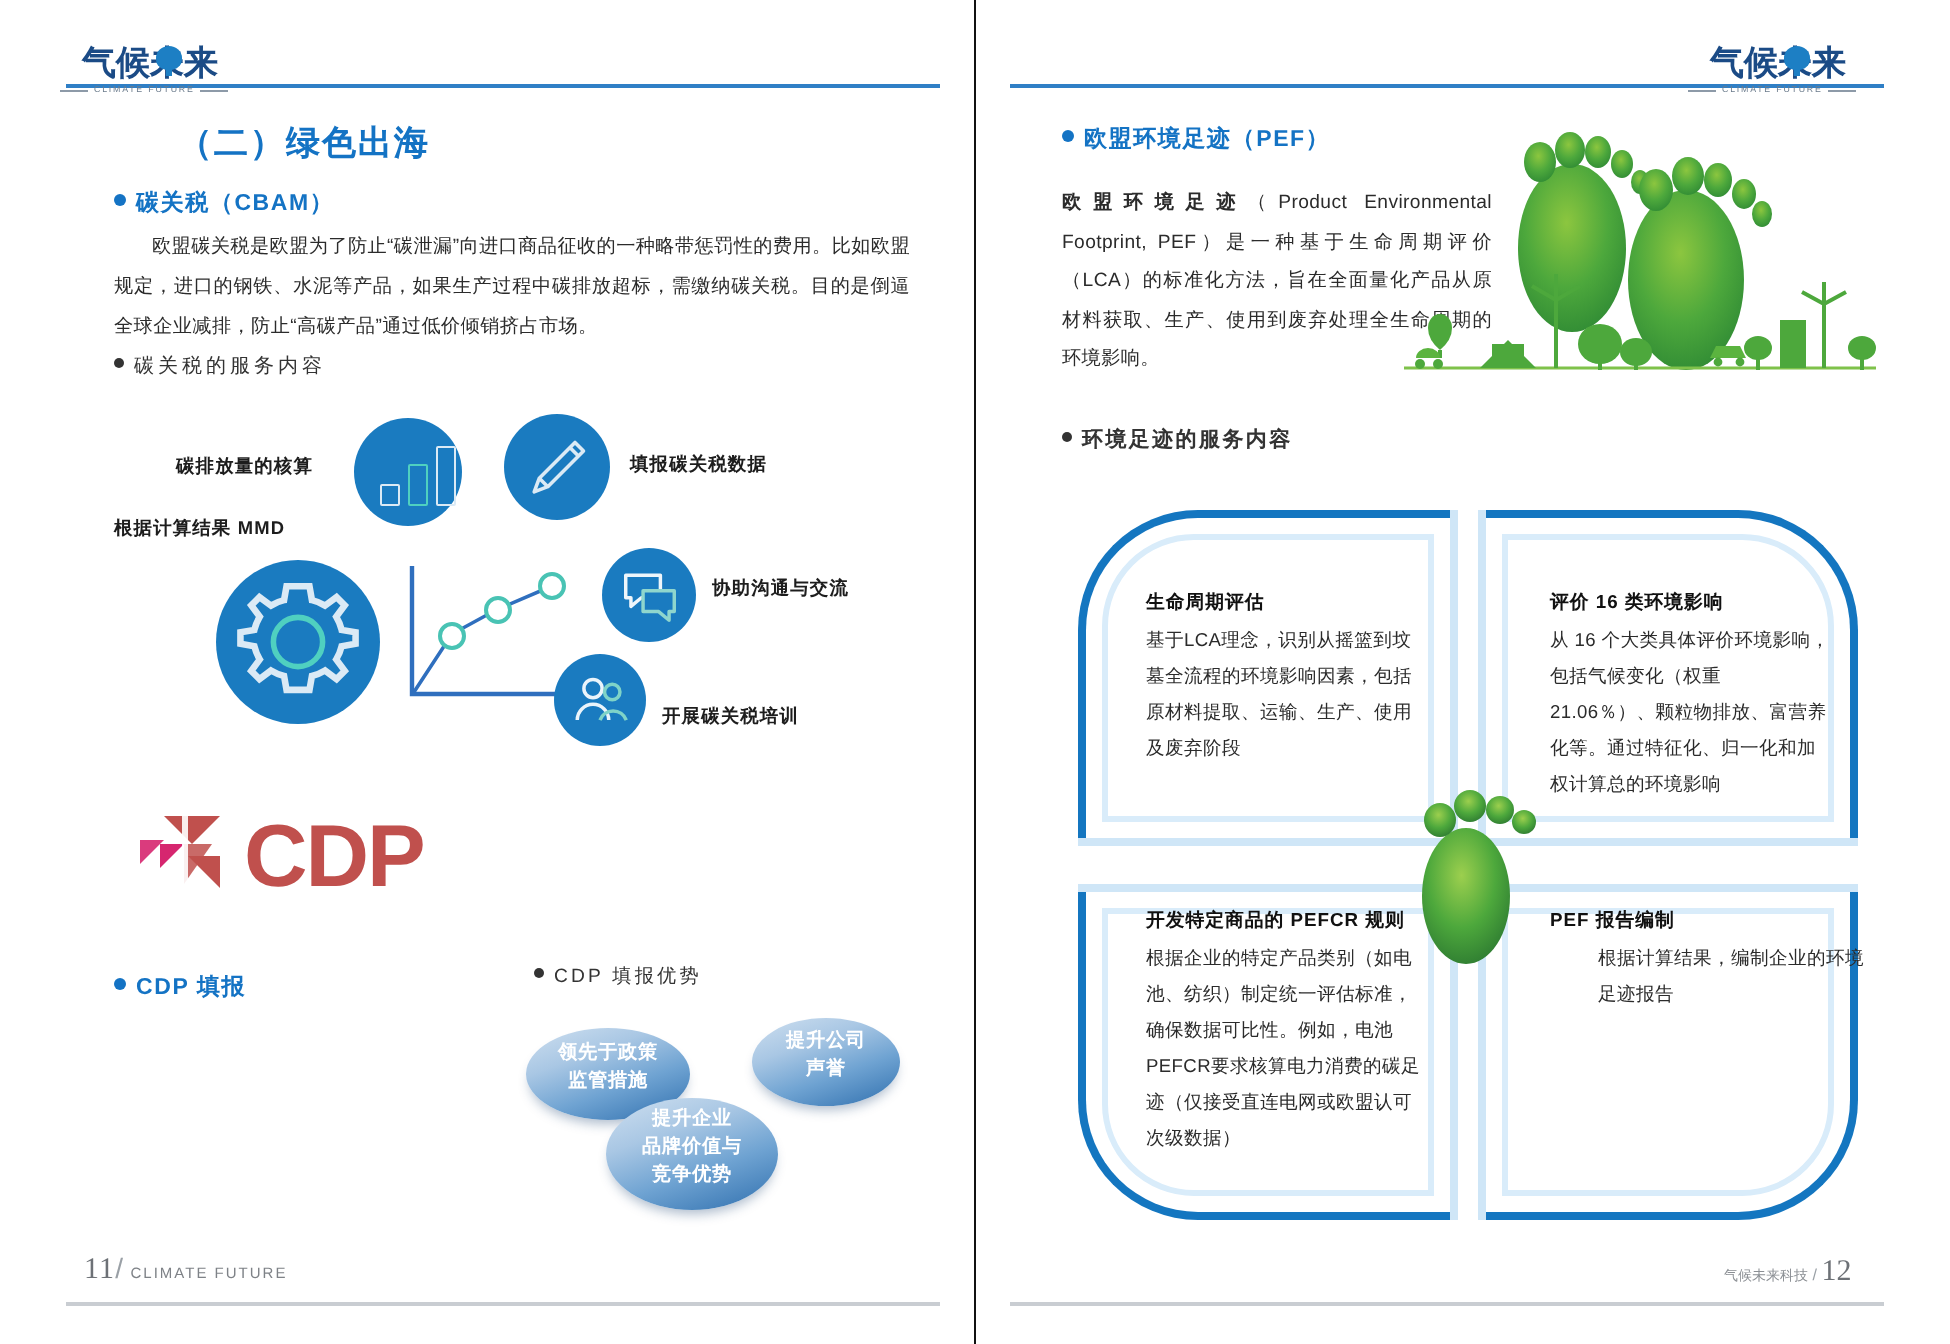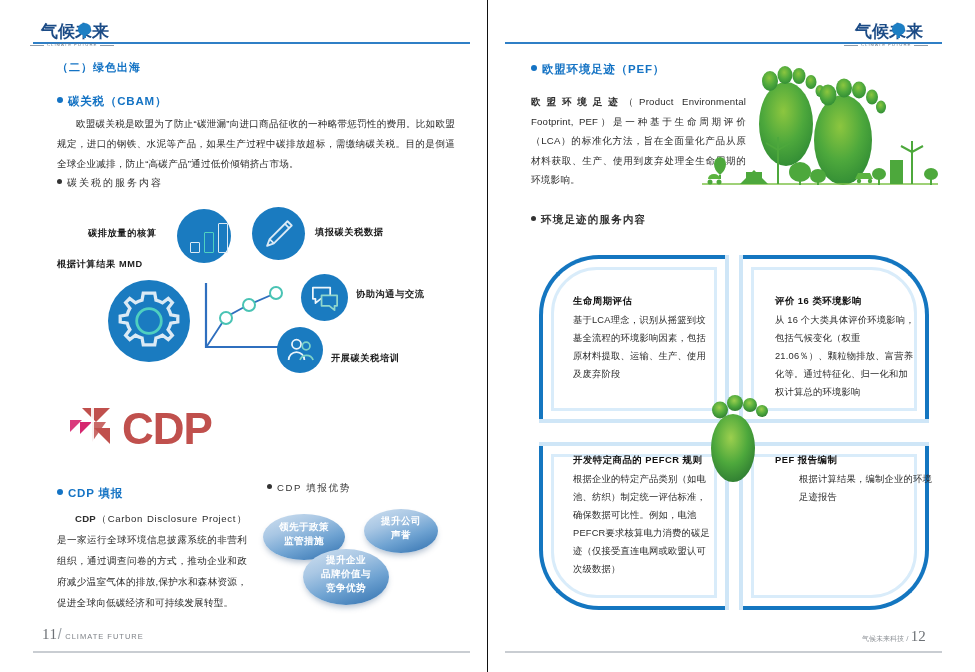--- a/index.html
+++ b/index.html
@@ -25,21 +25,21 @@
   .foot-rule{position:absolute;height:2px;background:#c9cdd2;}
   .foot-l{position:absolute;font-size:9px;color:#7e8287;letter-spacing:.6px;white-space:nowrap;}
   .foot-l .num{font-size:15px;color:#6d7176;font-family:"Liberation Serif",serif;}
   .foot-l .slash{font-size:14px;color:#9aa0a6;}
   .foot-l .cf{font-size:7.5px;letter-spacing:1px;}
   .foot-r{position:absolute;font-size:8px;color:#8b8f94;white-space:nowrap;}
   .foot-r .cn{font-size:7px;}
   .foot-r .num{font-size:15px;font-family:"Liberation Serif",serif;color:#6d7176;}
 
   
-  .h-sec{position:absolute;font-size:11px;font-weight:700;color:#1473c4;letter-spacing:1px;white-space:nowrap;}
+  .h-sec{position:absolute;font-size:17px;font-weight:700;color:#1473c4;letter-spacing:1px;white-space:nowrap;margin-left:32px;}
   .h-bullet{position:absolute;font-size:11.5px;font-weight:700;color:#1473c4;letter-spacing:.8px;white-space:nowrap;}
   .h-bullet .dot{display:inline-block;width:6px;height:6px;border-radius:50%;background:#1473c4;margin-right:5px;vertical-align:2px;}
   .body-p{position:absolute;font-size:9.6px;line-height:20px;color:#2b2b2b;text-align:justify;letter-spacing:.2px;}
   .body-p .ind{display:inline-block;width:19px;}
   .sub-bullet{position:absolute;font-size:10px;color:#333;letter-spacing:2px;white-space:nowrap;}
   .sub-bullet .dot{display:inline-block;width:5px;height:5px;border-radius:50%;background:#333;margin-right:5px;vertical-align:2px;}
 
   
   .circ{position:absolute;border-radius:50%;background:#1a7bc0;}
   .ic-label{position:absolute;font-size:9.2px;font-weight:700;color:#1d1d1d;letter-spacing:.6px;white-space:nowrap;}
@@ -187,34 +187,31 @@
     <polygon points="28,30 44,30 44,46" fill="#c0504d"></polygon>
     <polygon points="4,22 16,22 4,34" fill="#d6266f" opacity="0.9"></polygon>
     <rect x="25" y="10" width="3" height="40" fill="#ffffff" opacity="0.9" transform="rotate(0 26 30)"></rect>
   </svg>
   <div class="cdp-word" style="left:122px;top:404px;">CDP</div>
 
   <div class="h-bullet" style="left:57px;top:486px;">
     <span class="dot"></span><span>CDP 填报</span>
   </div>
 
-  <div class="cdp-p" style="left:57px;top:508px;width:190px;">
-    <span class="ind" style="display:inline-block;width:18px;"></span><b>CDP</b><span class="en">（Carbon Disclosure Project）</span><span>是一家运行全球环境信息披露系统的非营利组织，通过调查问卷的方式，推动企业和政府减少温室气体的排放,保护水和森林资源，促进全球向低碳经济和可持续发展转型。</span>
-  </div>
 
   <div class="sub-bullet" style="left:267px;top:482px;font-size:9.6px;letter-spacing:1.6px;">
     <span class="dot"></span><span>CDP 填报优势</span>
   </div>
 
   <div class="adv" style="left:263px;top:514px;width:82px;height:46px;">
     <div class="disc"></div>
       <div class="txt" style="white-space:pre-line;">领先于政策
 监管措施</div>
   </div>
-  <div class="adv" style="left:364px;top:509px;width:74px;height:44px;">
+  <div class="adv" style="left:376px;top:509px;width:74px;height:44px;">
     <div class="disc"></div>
       <div class="txt" style="white-space:pre-line;">提升公司
 声誉</div>
   </div>
   <div class="adv" style="left:303px;top:549px;width:86px;height:56px;">
     <div class="disc"></div>
       <div class="txt" style="white-space:pre-line;">提升企业
 品牌价值与
 竞争优势</div>
   </div>

